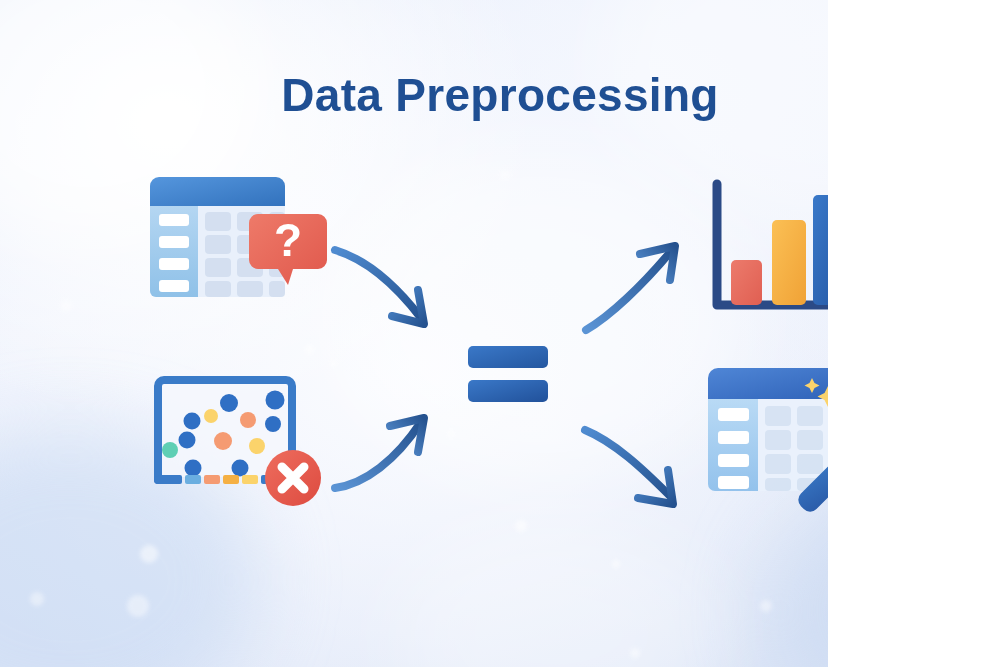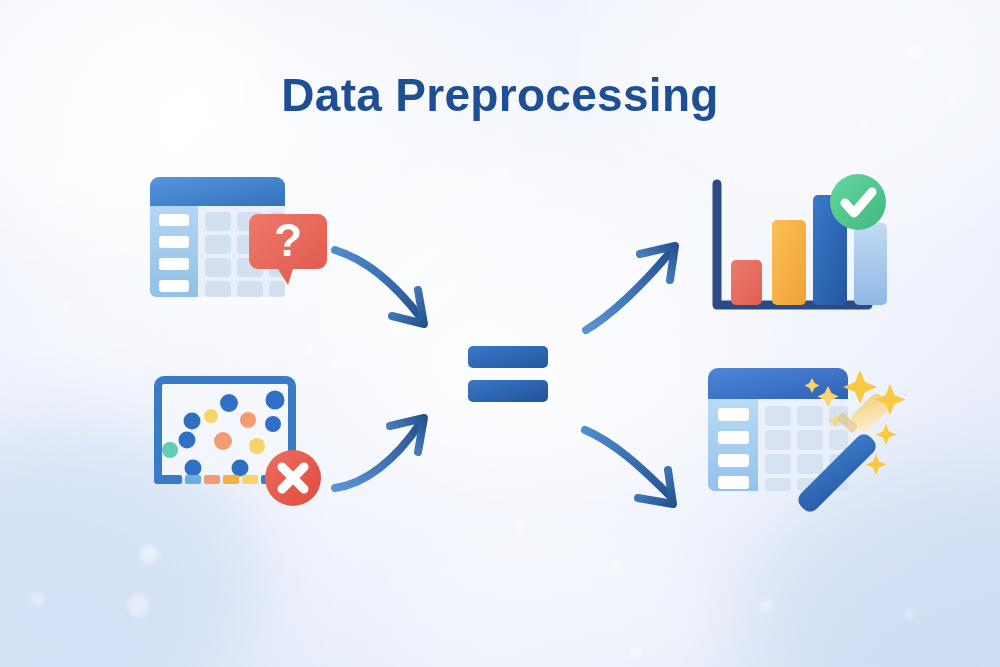--- a/index.html
+++ b/index.html
@@ -3,21 +3,21 @@
 <meta charset="utf-8">
 <style>
   html, body {
     margin: 0; padding: 0;
     width: 1000px; height: 667px;
     overflow: hidden;
     font-family: "Liberation Sans", sans-serif;
   }
   #stage {
     position: relative;
-    width: 1000px; height: 667px;
+    width: 828px; height: 667px;
     background: #86efac;
     overflow: hidden;
   }
   
   .bg-base {
     position: absolute; inset: 0;
     background:
       radial-gradient(ellipse 520px 420px at 20% 18%, #ffffff 0%, rgba(255,255,255,0.55) 38%, rgba(255,255,255,0) 72%),
       radial-gradient(ellipse 620px 520px at 78% 12%, #f4f7fe 0%, rgba(244,247,254,0.4) 45%, rgba(244,247,254,0) 75%),
       radial-gradient(ellipse 700px 500px at 50% 55%, #fbfcff 0%, rgba(251,252,255,0.5) 40%, rgba(251,252,255,0) 78%),

